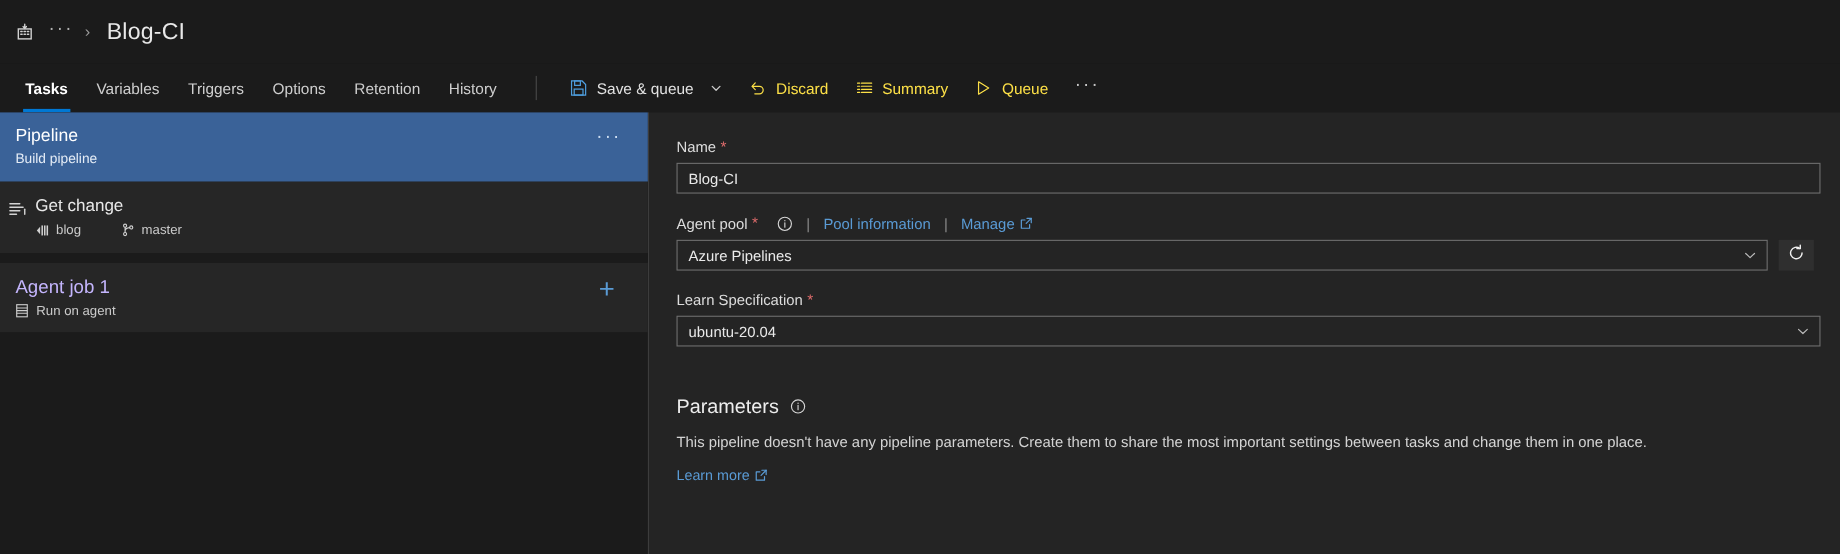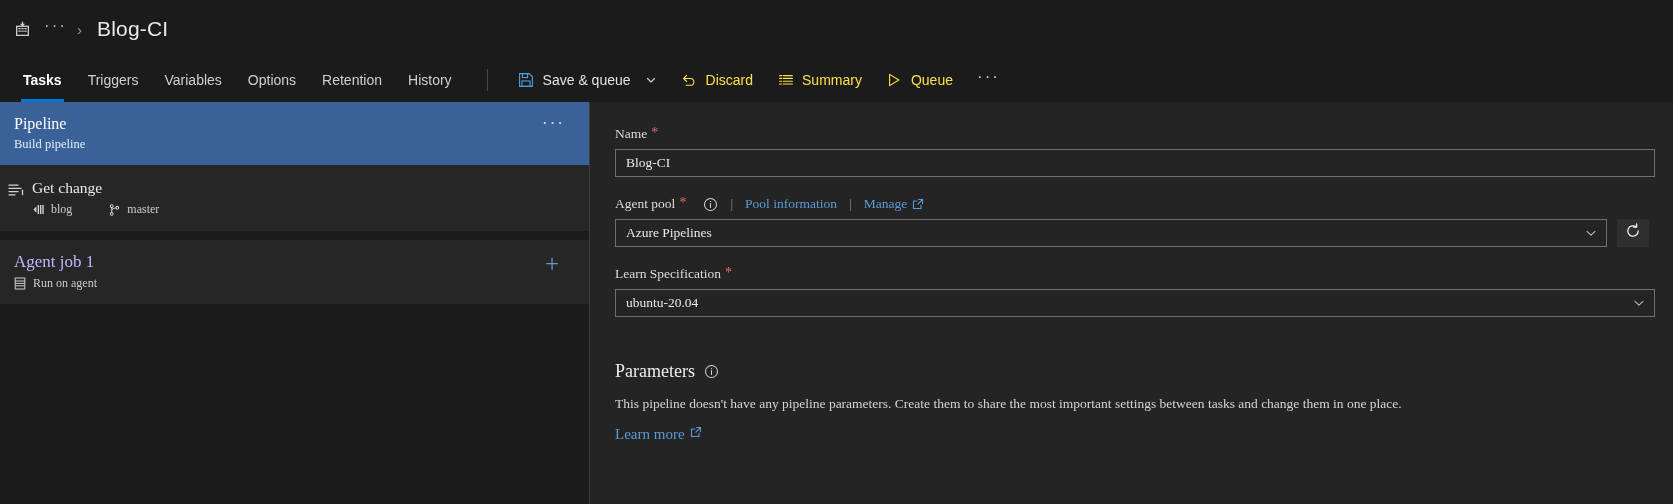--- a/index.html
+++ b/index.html
@@ -150,21 +150,20 @@
     line-height: 8px;
     padding-bottom: 7px;
     user-select: none;
   }
 
   
   .body {
     flex: 1 1 auto;
     display: flex;
     min-height: 0;
-    font-family: Liberation Serif, serif;
   }
   .left-pane {
     width: 589px;
     flex: 0 0 589px;
     background: #1b1b1b;
     border-right: 1px solid #3c3c3c;
     overflow: hidden;
   }
   .right-pane {
     flex: 1 1 auto;
@@ -383,24 +382,24 @@
     font-weight: 400;
   }
   .section-title .info-icon { margin-left: 9px; }
   .section-desc {
     font-size: 13.5px;
     color: #d4d4d4;
     line-height: 19px;
     margin-bottom: 12px;
   }
   .learn-more {
-    font-size: 15px;
+    font-size: 13px;
     color: #5a9bd5;
     display: inline-flex;
-    align-items: flex-start;
+    align-items: center;
     cursor: pointer;
   }
 </style>
 </head>
 <body>
 
 <div class="app">
 
   <div class="breadcrumb">
     <div class="bc-home-icon">
@@ -414,24 +413,24 @@
     <div class="bc-sep">›</div>
     <div class="bc-title">Blog-CI</div>
   </div>
 
   <div class="toolbar">
     <div class="tabs">
       <div class="tab active">
           <span>Tasks</span>
         </div>
       <div class="tab">
+          <span>Variables</span>
+        </div>
+      <div class="tab">
           <span>Triggers</span>
-        </div>
-      <div class="tab">
-          <span>Variables</span>
         </div>
       <div class="tab">
           <span>Options</span>
         </div>
       <div class="tab">
           <span>Retention</span>
         </div>
       <div class="tab">
           <span>History</span>
         </div>

